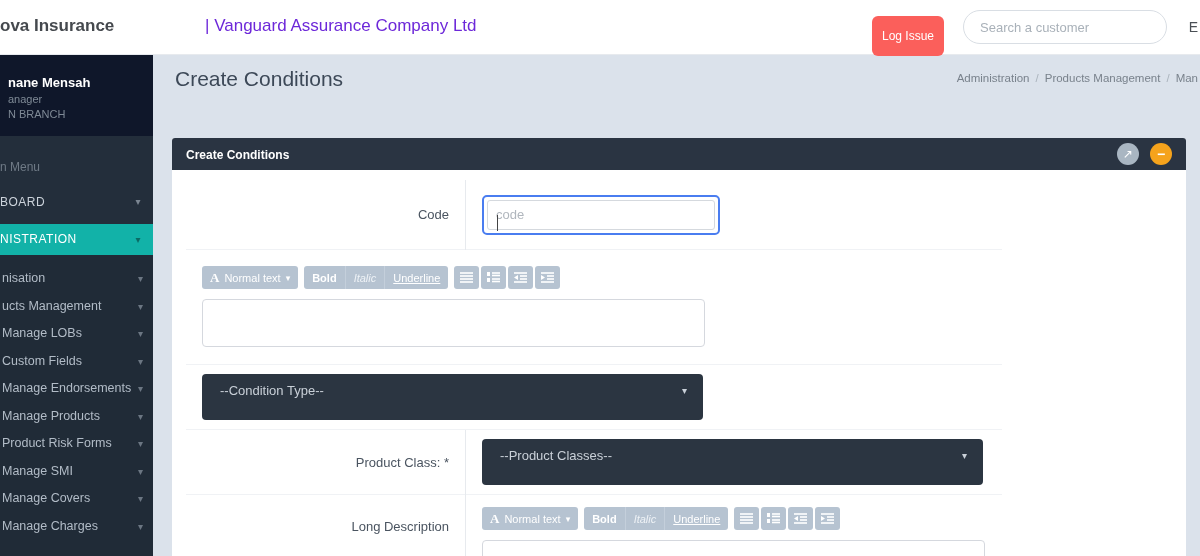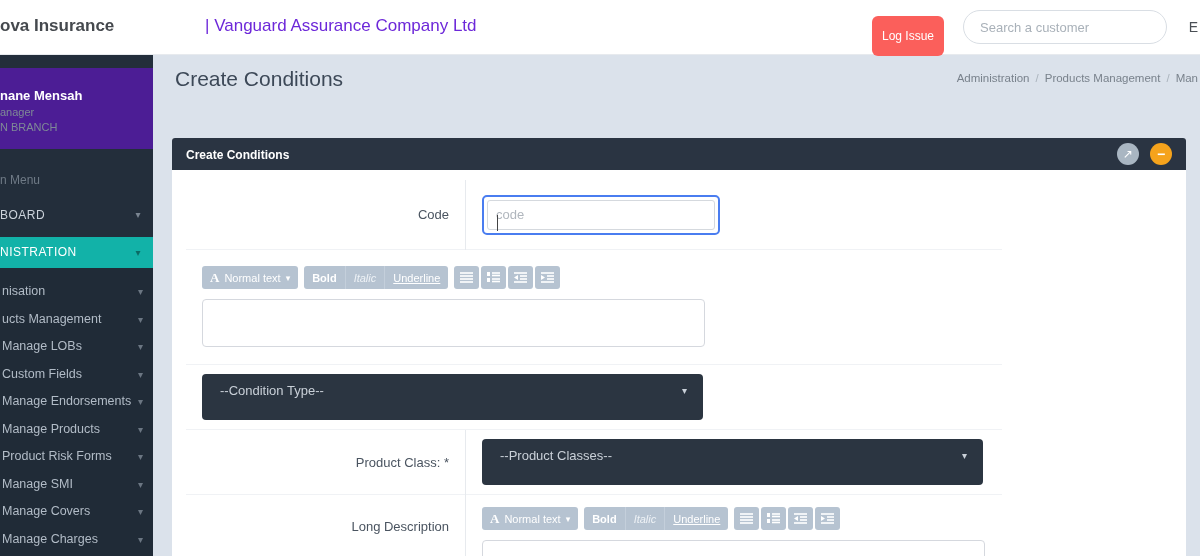--- a/index.html
+++ b/index.html
@@ -14,21 +14,21 @@
   .topbar{position:absolute;top:0;left:0;width:1200px;height:55px;background:#ffffff;border-bottom:1px solid #e7eaee;z-index:5;}
   .brand{position:absolute;left:0;top:16px;font-size:17px;color:#45494e;font-weight:600;white-space:nowrap;}
   .company{position:absolute;left:205px;top:16px;font-size:17px;color:#6d28d9;font-weight:400;white-space:nowrap;}
   .log-issue{position:absolute;left:872px;top:16px;height:40px;padding:0 10px;background:#fb5f5b;color:#fff;font-size:12px;border:none;border-radius:6px;cursor:pointer;font-family:inherit;}
   .search{position:absolute;left:963px;top:10px;width:204px;height:34px;border:1px solid #d9dee4;border-radius:17px;padding:0 16px;font-size:13px;color:#5a6068;outline:none;font-family:inherit;background:#fff;}
   .search::placeholder{color:#a9b1b9;}
   .lang{position:absolute;right:2px;top:19px;font-size:14px;color:#4a4f55;}
 
   
   .sidebar{position:absolute;top:55px;left:0;width:153px;height:501px;background:#232e3b;color:#b4bec9;}
-  .sb-user{background:#4c1d95;padding:20px 10px 16px 0;margin-top:13px;}
+  .sb-user{background:#0f172a;padding:20px 10px 16px 8px;}
   .sb-name{font-size:13px;font-weight:700;color:#ffffff;white-space:nowrap;}
   .sb-role,.sb-branch{font-size:11px;color:#7f8a96;margin-top:3px;white-space:nowrap;}
   .sb-section{padding:24px 0 10px 0;font-size:12px;color:#6f7a86;white-space:nowrap;}
   .sb-item{position:relative;height:36px;line-height:36px;font-size:12px;letter-spacing:.5px;color:#ccd3db;cursor:pointer;white-space:nowrap;}
   .sb-item .caret{position:absolute;right:12px;color:#7a8591;font-size:10px;}
   .sb-item.active{background:#12b2a8;color:#ffffff;height:31px;line-height:31px;margin-top:4px;}
   .sb-item.active .caret{color:rgba(0,0,0,.4);}
   .submenu{background:#202b37;padding:10px 0 40px 0;}
   .sub-item{position:relative;height:27.5px;line-height:27.5px;font-size:12.5px;color:#b2bcc7;cursor:pointer;white-space:nowrap;padding-left:2px;}
   .sub-item .caret{position:absolute;right:10px;color:#6b7682;font-size:10px;}

